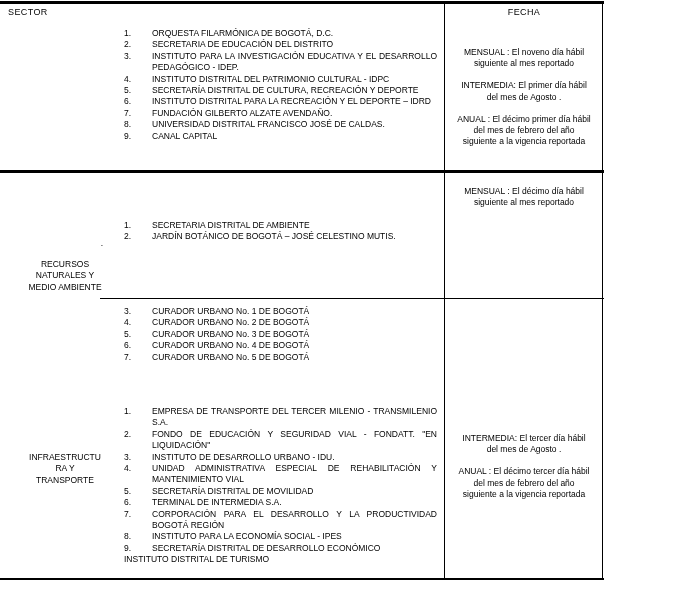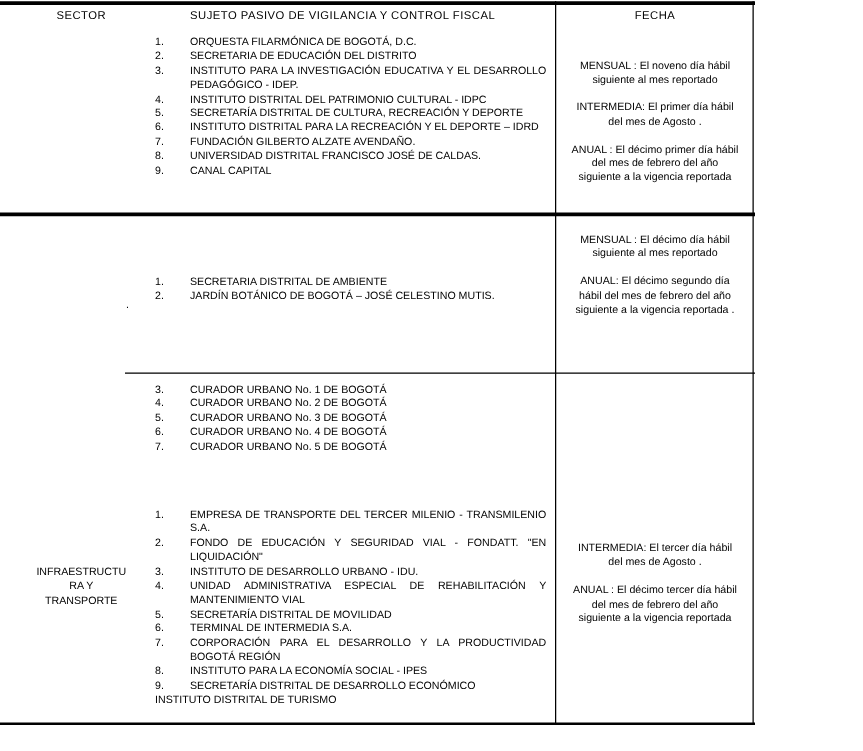--- a/index.html
+++ b/index.html
@@ -32,24 +32,26 @@
 
 <div class="page">
 
   <div class="hline" style="left:0;top:1px;width:604px;height:3px;"></div>
   <div class="hline" style="left:0;top:170px;width:604px;height:3px;"></div>
   <div class="hline" style="left:100px;top:298px;width:504px;height:1px;"></div>
   <div class="hline" style="left:0;top:578px;width:604px;height:2px;"></div>
   <div class="vline" style="left:444px;top:1px;width:1px;height:579px;"></div>
   <div class="vline" style="left:602px;top:1px;width:1px;height:579px;"></div>
 
-  <div class="col-header" style="left:0;top:7px;width:130px;text-align:center;">SECTOR</div>
-  <div class="col-header" style="left:152px;top:7px;">SUJETO PASIVO DE VIGILANCIA Y CONTROL FISCAL</div>
+  <div class="col-header" style="left:8px;top:7px;width:130px;">SECTOR</div>
   <div class="col-header" style="left:446px;top:7px;width:156px;text-align:center;">FECHA</div>
 
+  <div class="sector" style="top:259px;">RECURSOS
+NATURALES Y
+MEDIO AMBIENTE</div>
   <div class="sector" style="top:452px;">INFRAESTRUCTU
 RA Y
 TRANSPORTE</div>
   <div class="stray-dot">.</div>
 
   <div class="list" style="top:28px;">
       <div class="item">
         <span class="num">1.</span>
         <span class="txt">ORQUESTA FILARMÓNICA DE BOGOTÁ, D.C.</span>
       </div>
@@ -157,21 +159,19 @@
       </div>
     </div>
   <div class="footer-item">INSTITUTO DISTRITAL DE TURISMO</div>
 
   <div class="fecha" data-idx="0" style="top:47px;"><p>MENSUAL : El noveno día hábil
 siguiente al mes reportado</p><p>INTERMEDIA: El primer día hábil
 del mes de Agosto .</p><p>ANUAL : El décimo primer día hábil
 del mes de febrero del año
 siguiente a la vigencia reportada</p></div>
   <div class="fecha" data-idx="1" style="top:186px;"><p>MENSUAL : El décimo día hábil
-siguiente al mes reportado</p><p>ANUAL: El décimo segundo día
-hábil del mes de febrero del año
-siguiente a la vigencia reportada .</p></div>
+siguiente al mes reportado</p></div>
   <div class="fecha" data-idx="3" style="top:433px;"><p>INTERMEDIA: El tercer día hábil
 del mes de Agosto .</p><p>ANUAL : El décimo tercer día hábil
 del mes de febrero del año
 siguiente a la vigencia reportada</p></div>
 
 </div>
 
 </body></html>

